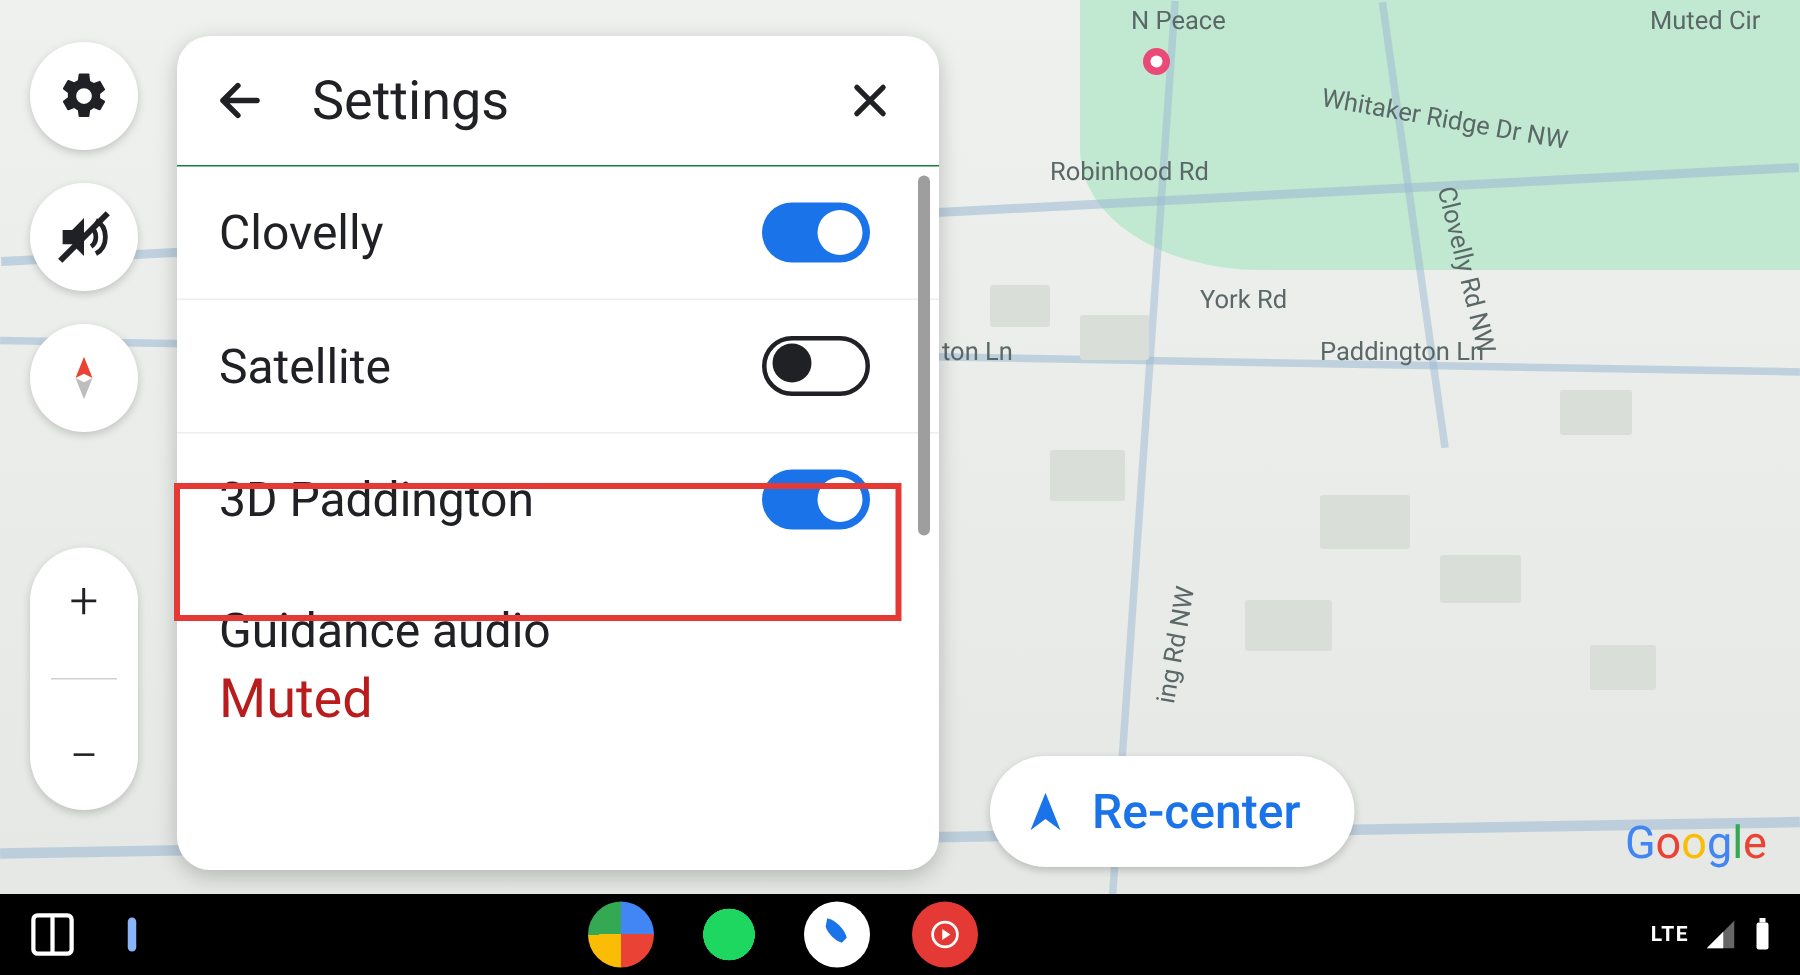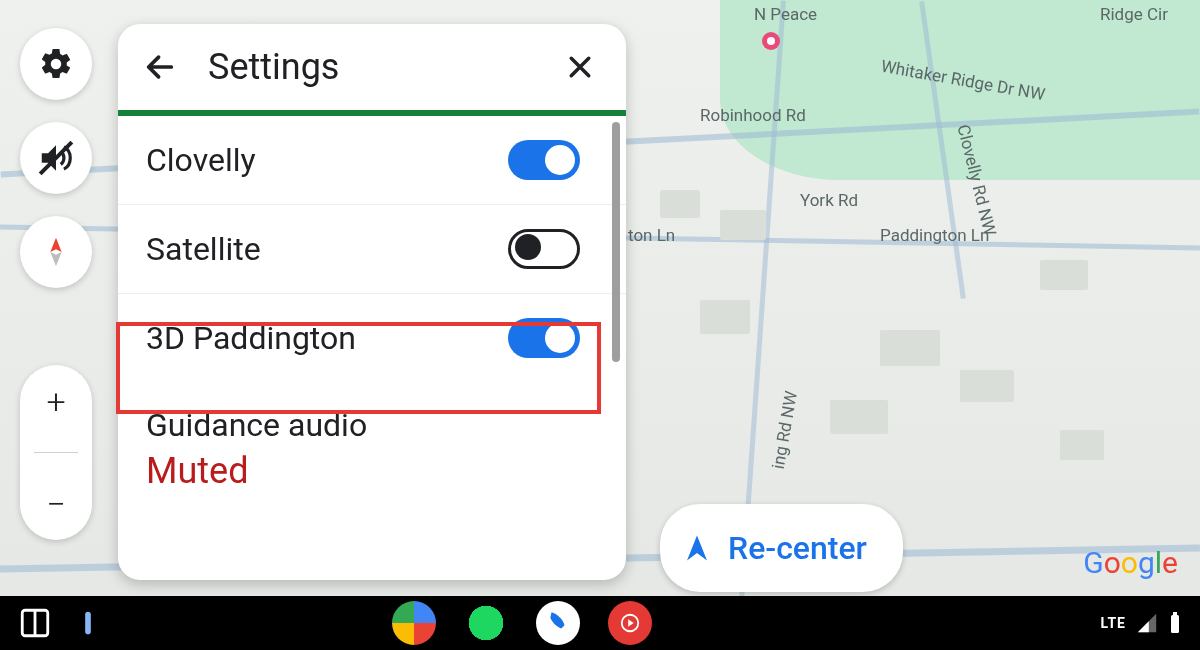--- a/index.html
+++ b/index.html
@@ -17,39 +17,39 @@
 
   
   .side-controls{position:absolute;left:20px;top:28px;display:flex;flex-direction:column;gap:22px;z-index:5}
   .round-btn{width:72px;height:72px;border-radius:50%;background:#fff;display:flex;align-items:center;justify-content:center;box-shadow:0 2px 6px rgba(0,0,0,.18);cursor:pointer}
   .zoom-pill{width:72px;height:175px;border-radius:40px;background:#fff;display:flex;flex-direction:column;align-items:center;justify-content:space-around;box-shadow:0 2px 6px rgba(0,0,0,.18);position:absolute;left:20px;top:365px;z-index:5}
   .zoom-div{width:44px;height:1px;background:#d0d0d0}
   .zoom-sign{font-size:34px;font-weight:300;color:#202124;cursor:pointer}
 
   
   .panel{position:absolute;left:118px;top:24px;width:508px;height:556px;background:#fff;border-radius:22px;box-shadow:0 4px 14px rgba(0,0,0,.22);z-index:10;overflow:hidden}
-  .panel-head{display:flex;align-items:center;padding:22px 26px 22px 22px;border-bottom:6px solid #15803d}
+  .panel-head{display:flex;align-items:center;padding:22px 26px 22px 22px;border-bottom:1px solid #15803d}
   .panel-title{font-size:36px;color:#202124;flex:1;margin-left:28px}
   .icon-btn{width:40px;height:40px;display:flex;align-items:center;justify-content:center;cursor:pointer}
   .panel-body{position:relative;height:calc(100% - 88px);overflow:hidden}
   .row{display:flex;align-items:center;padding:24px 46px 24px 28px}
   .sep{border-bottom:1px solid #eee}
   .row-label{font-size:32px;color:#202124;flex:1}
   .toggle{width:72px;height:40px;border-radius:20px;position:relative;cursor:pointer}
   .toggle.on{background:#1a73e8}
   .toggle.off{background:#fff;border:3px solid #202124}
   .knob{position:absolute;width:30px;height:30px;border-radius:50%;top:5px;background:#fff}
   .toggle.on .knob{right:5px}
   .toggle.off .knob{left:4px;top:2px;width:26px;height:26px;background:#202124}
   .scrollbar{position:absolute;right:6px;top:6px;width:8px;height:240px;background:#9e9e9e;border-radius:4px}
   .highlight{position:absolute;left:116px;top:322px;width:485px;height:92px;border:4px solid #e53935;z-index:11;pointer-events:none}
   .subtext{font-size:36px;color:#b91c1c;padding:0 28px}
 
   
-  .recenter{position:absolute;left:660px;top:504px;height:88px;padding:0 36px 0 22px;background:#fff;border-radius:40px;display:flex;align-items:center;gap:16px;box-shadow:0 2px 6px rgba(0,0,0,.2);cursor:pointer;z-index:5}
+  .recenter{position:absolute;left:660px;top:504px;height:74px;padding:0 36px 0 22px;background:#fff;border-radius:40px;display:flex;align-items:center;gap:16px;box-shadow:0 2px 6px rgba(0,0,0,.2);cursor:pointer;z-index:5}
   .recenter span{font-size:32px;color:#1a73e8;font-weight:500}
 
   
   .glogo{position:absolute;right:22px;bottom:70px;font-size:30px;font-weight:400;z-index:4}
   .g1{color:#4285F4}.g2{color:#EA4335}.g3{color:#FBBC05}.g4{color:#4285F4}.g5{color:#34A853}.g6{color:#EA4335}
 
   
   .bottom-bar{position:absolute;left:0;bottom:0;width:100%;height:54px;background:#000;z-index:6;display:flex;justify-content:space-between;padding:0 18px}
   .dock{display:flex;align-items:center;gap:28px}
   .status{display:flex;align-items:center;gap:10px;color:#fff}
@@ -76,21 +76,21 @@
   <div class="bld" style="top:400px;left:830px;width:58px;height:34px"></div>
   <div class="bld" style="top:430px;left:1060px;width:44px;height:30px"></div>
 
   <span class="road-label" style="top:105px;left:700px">Robinhood Rd</span>
   <span class="road-label" style="top:70px;left:880px;transform:rotate(10deg)">Whitaker Ridge Dr NW</span>
   <span class="road-label" style="top:190px;left:800px">York Rd</span>
   <span class="road-label" style="top:225px;left:880px">Paddington Ln</span>
   <span class="road-label" style="top:170px;left:920px;transform:rotate(76deg)">Clovelly Rd NW</span>
   <span class="road-label" style="top:420px;left:745px;transform:rotate(-80deg)">ing Rd NW</span>
   <span class="road-label" style="top:4px;left:754px">N Peace</span>
-  <span class="road-label" style="top:4px;left:1100px">Ridge Cir</span>
+  <span class="road-label" style="top:4px;left:1100px">Muted Cir</span>
   <span class="road-label" style="top:225px;left:628px">ton Ln</span>
 
   <svg style="position:absolute;top:30px;left:760px" width="22" height="22">
       <circle cx="11" cy="11" r="9" fill="#ea4a78"></circle>
       <circle cx="11" cy="11" r="4" fill="#fff"></circle>
     </svg>
 </div>
 
 <div class="side-controls">
   <div class="round-btn">

